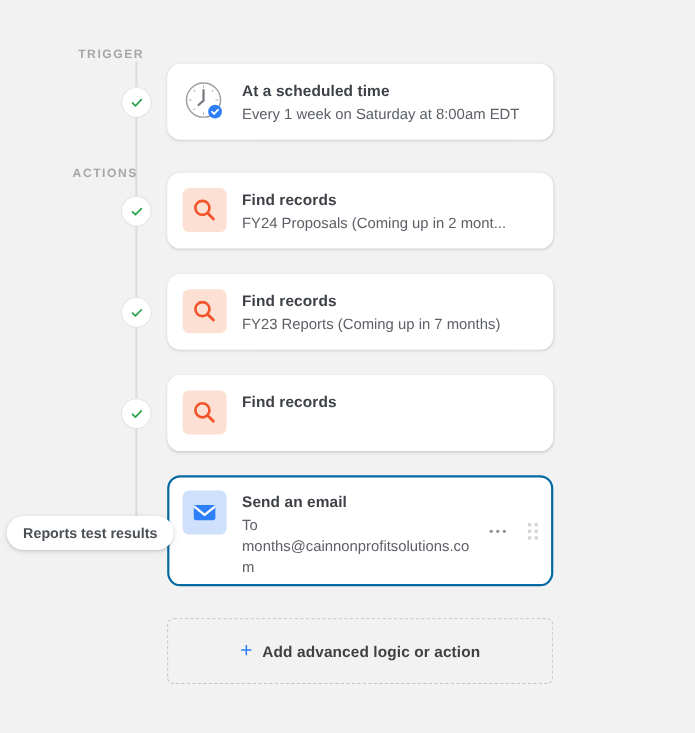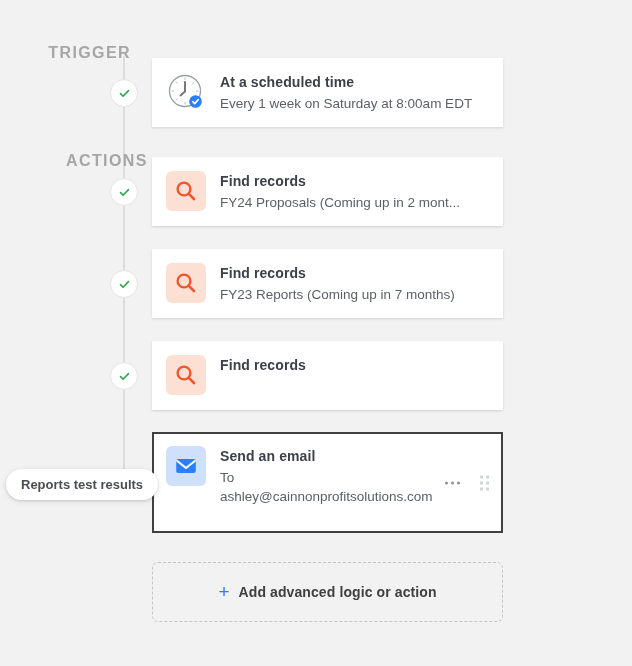--- a/index.html
+++ b/index.html
@@ -39,46 +39,46 @@
     box-sizing: border-box;
     display: flex;
     align-items: center;
     justify-content: center;
   }
   .step-check svg { display: block; }
 
   
   .section-label {
     position: absolute;
-    font-size: 16px;
+    font-size: 11px;
     font-weight: 700;
     letter-spacing: 1.4px;
     color: #a6a6a6;
     text-transform: uppercase;
     white-space: nowrap;
   }
   #label-trigger { left: 68px; top: 44px; transform: translateX(-100%) translateX(63px); }
   #label-actions { left: 66px; top: 140px; }
   #label-trigger { left: 68px; }
 
   
   .card {
     position: absolute;
     left: 152px;
     width: 351px;
     background: #ffffff;
-    border-radius: 0;
+    border-radius: 12px;
     box-sizing: border-box;
     box-shadow: 0 1px 2px rgba(0,0,0,0.10), 0 1px 4px rgba(0,0,0,0.04);
     display: flex;
     align-items: flex-start;
     padding: 14px 14px 14px 14px;
   }
   .card.selected {
-    border: 2px solid #404040;
+    border: 2px solid #0369a1;
     box-shadow: none;
     padding: 12px 12px 12px 12px;
   }
 
   .card-icon {
     width: 40px;
     height: 40px;
     border-radius: 6px;
     flex: 0 0 40px;
     display: flex;
@@ -293,21 +293,21 @@
 
 <div class="card selected" style="top:432px; height:101px;">
   <div class="card-icon icon-mail">
     <svg width="24" height="24" viewBox="0 0 24 24">
       <rect x="2.2" y="5" width="19.6" height="14" rx="2.2" fill="#2d7ff9"></rect>
       <path d="M3.2 7 L12 14 L20.8 7" fill="none" stroke="#ffffff" stroke-width="2.1" stroke-linecap="round" stroke-linejoin="round"></path>
     </svg>
   </div>
   <div class="card-text">
     <div class="card-title">Send an email</div>
-    <div class="card-sub wrap">To ashley@cainnonprofitsolutions.com</div>
+    <div class="card-sub wrap">To months@cainnonprofitsolutions.com</div>
   </div>
   <div class="card-controls">
     <div class="dots-menu">
         <i></i>
         <i></i>
         <i></i>
       </div>
     <div class="drag-handle">
         <i></i>
         <i></i>

